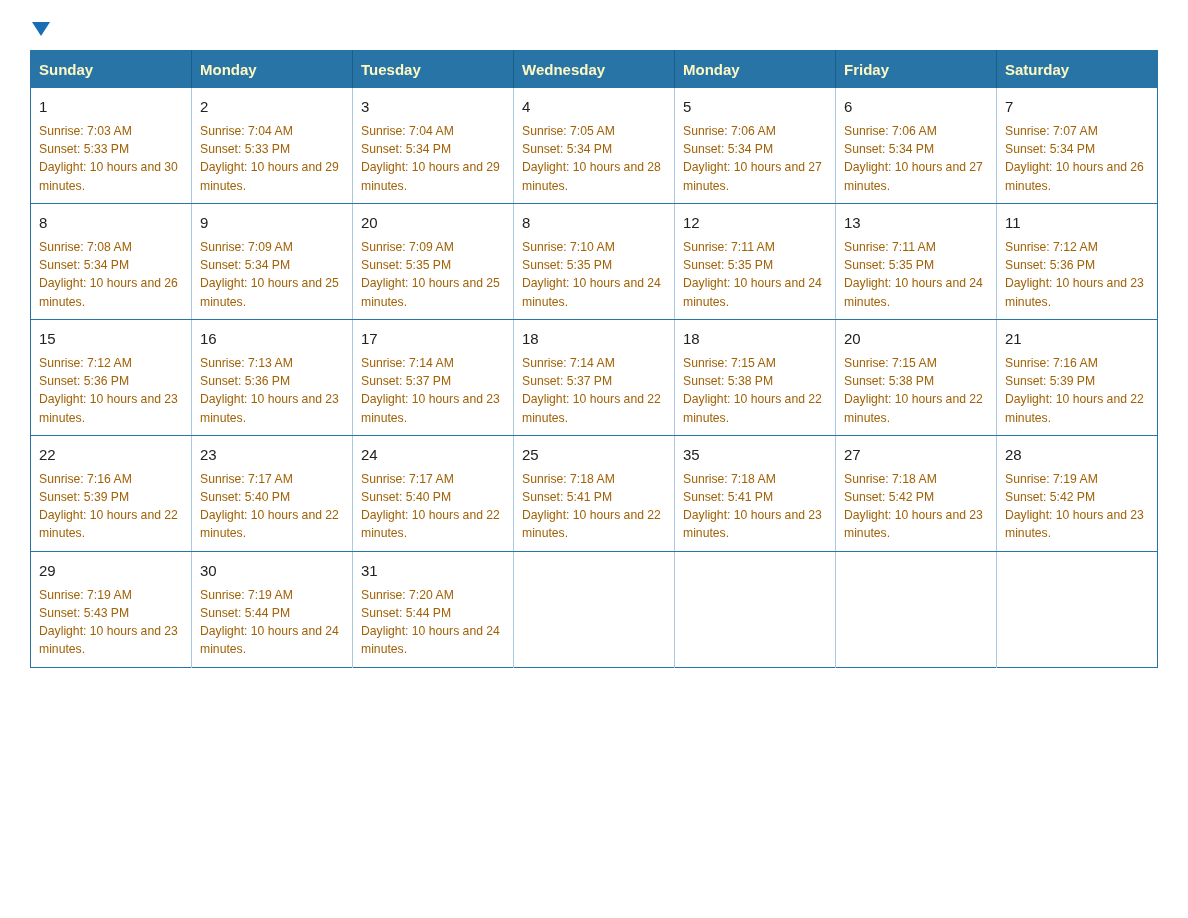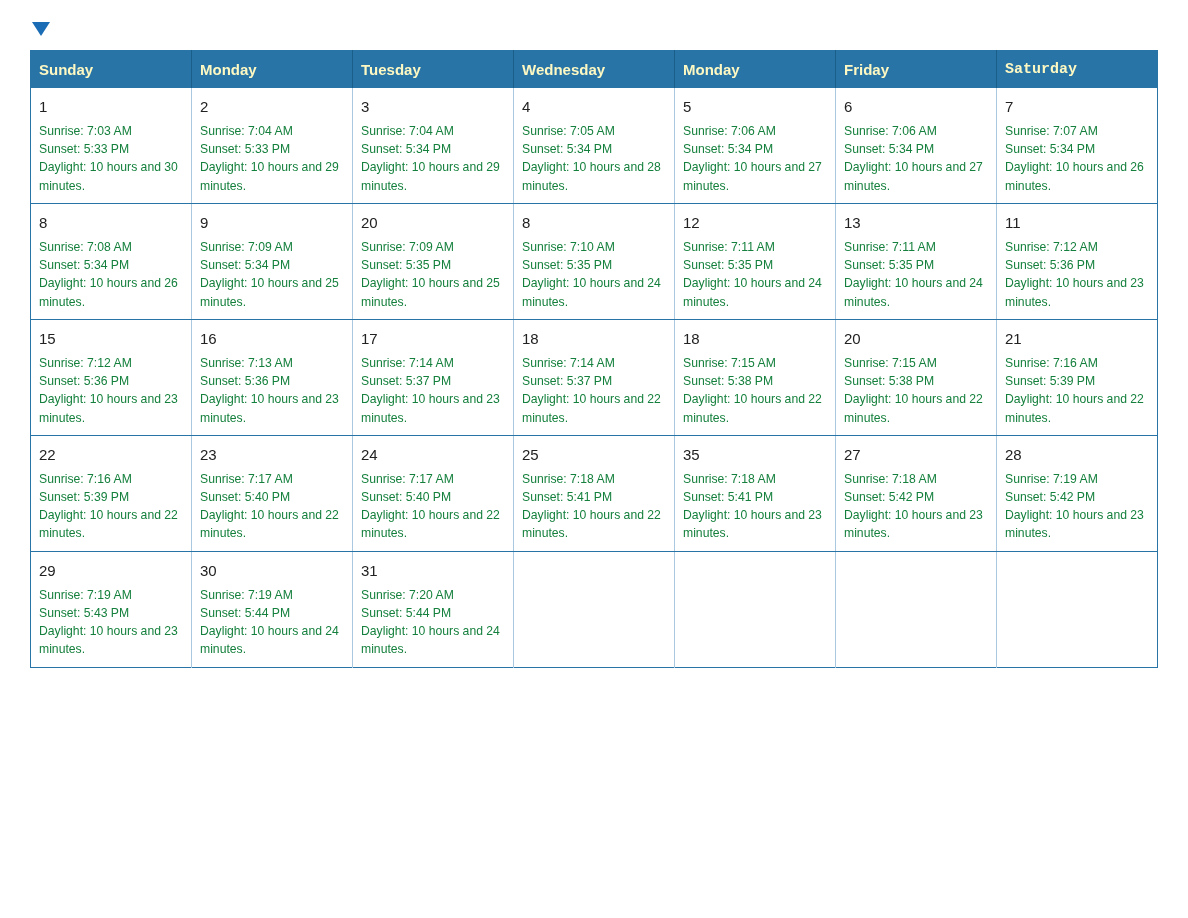--- a/index.html
+++ b/index.html
@@ -44,21 +44,20 @@
       background-color: #2874a6;
       color: #fef9c3;
       padding: 10px 8px;
       font-size: 15px;
       font-weight: bold;
       text-align: left;
       border-right: 1px solid #1a5f8a;
     }
     .calendar-table th:last-child {
       border-right: none;
-      font-family: Liberation Mono, monospace;
     }
     .calendar-table td {
       vertical-align: top;
       padding: 8px 8px;
       border-right: 1px solid #aac8e0;
       border-bottom: 1px solid #2874a6;
       font-size: 12.5px;
       color: #222;
       line-height: 1.45;
       width: 14.28%;
@@ -71,21 +70,21 @@
     }
     .day-number {
       font-size: 15px;
       font-weight: normal;
       color: #222;
       display: block;
       margin-bottom: 4px;
     }
     .day-info {
       font-size: 12.2px;
-      color: #15803d;
+      color: #a16207;
       line-height: 1.5;
     }
     .empty-cell {
       background: #fff;
     }
     
     .logo-wrapper {
       display: flex;
       align-items: center;
     }

